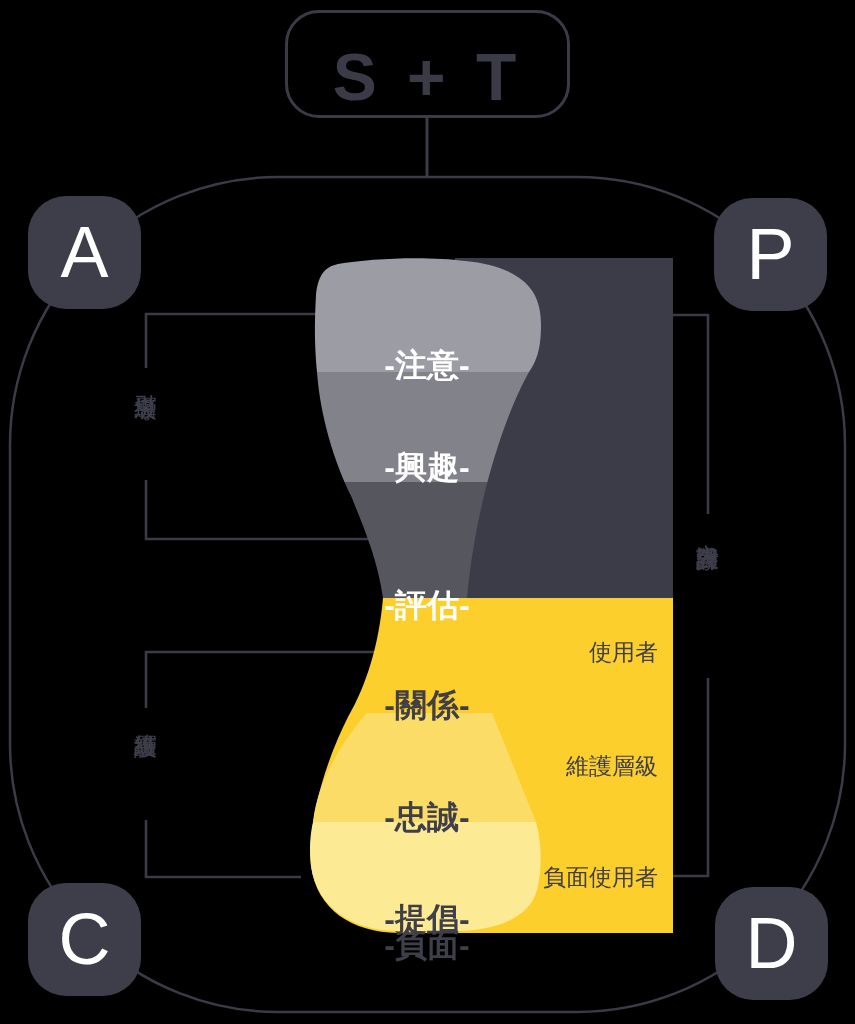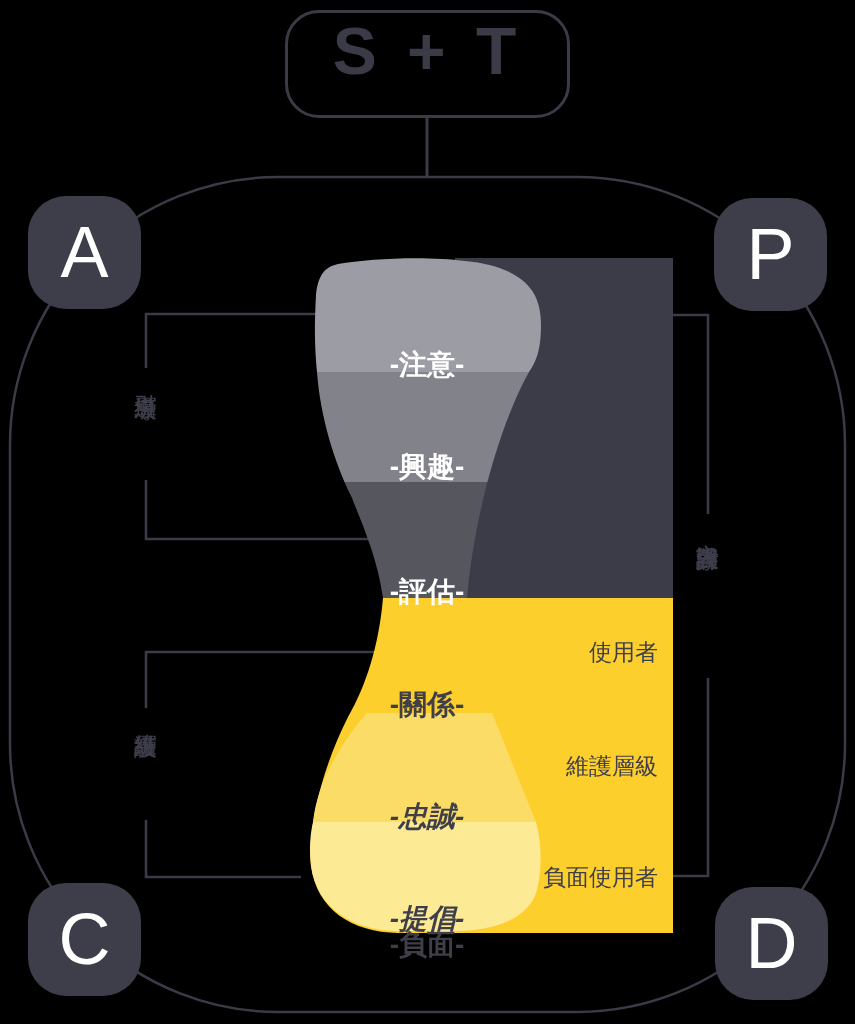--- a/index.html
+++ b/index.html
@@ -12,21 +12,21 @@
     font-family: "Liberation Sans", "DejaVu Sans", sans-serif;
   }
   .stage svg { position: absolute; left: 0; top: 0; }
 
   .st-box {
     position: absolute;
     left: 285px; top: 10px;
     width: 279px; height: 102px;
     border: 3px solid #3B3B47;
     border-radius: 34px;
-    display: flex; align-items: flex-start; justify-content: center;
+    display: flex; align-items: flex-end; justify-content: center;
     color: #3B3B47;
     font-size: 66px; font-weight: 700; letter-spacing: 6px;
   }
 
   .badge {
     position: absolute;
     width: 113px; height: 113px;
     background: #3E3E4B;
     border-radius: 38px;
     display: flex; align-items: center; justify-content: center;
@@ -36,31 +36,31 @@
   }
   .badge-a { left: 28px;  top: 196px; }
   .badge-p { left: 714px; top: 198px; }
   .badge-c { left: 28px;  top: 883px; }
   .badge-d { left: 715px; top: 887px; }
 
   .stage-label {
     position: absolute;
     left: 327px; width: 200px;
     text-align: center;
-    font-size: 28px; font-weight: 700; line-height: 34px;
+    font-size: 32px; font-weight: 700; line-height: 34px;
     white-space: pre;
   }
   .stage-label span { display: block; }
   .stage-label.light { color: #FFFFFF; }
   .stage-label.dark  { color: #3F3F4A; }
   .sl-1 { top: 280px; }
   .sl-2 { top: 394px; }
-  .sl-3 { top: 507px; }
+  .sl-3 { top: 520px; }
   .sl-4 { top: 620px; }
-  .sl-5 { top: 732px; font-style: italic; }
+  .sl-5 { top: 732px; }
   .sl-6 { top: 860px; }
 
   .aud-label {
     position: absolute;
     right: 197px;
     color: #3F3F4A;
     font-size: 23px; font-weight: 400; line-height: 30px;
     white-space: nowrap;
   }
   .aud-1 { top: 637px; }

